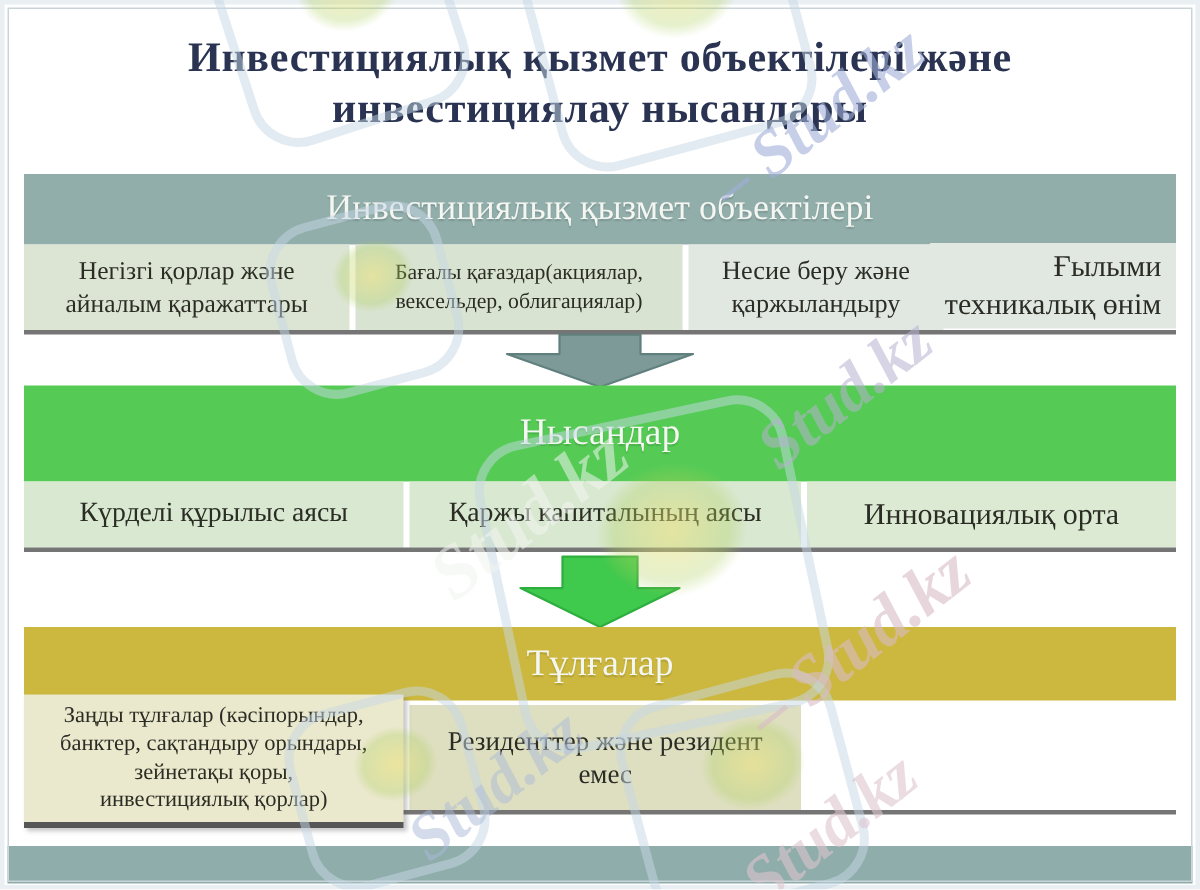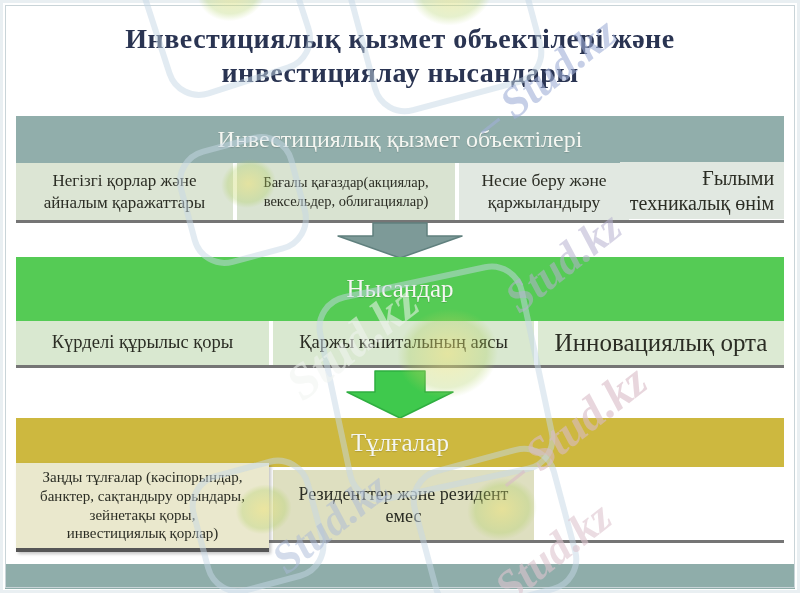--- a/index.html
+++ b/index.html
@@ -31,21 +31,21 @@
   }
   .cell span{white-space:pre-line;line-height:1.25;}
   
   .c-o0{left:16px;top:163px;width:217px;height:57px;background:#dce5d4;font-size:17px;}
   .c-o1{left:237px;top:163px;width:218px;height:57px;background:#d9e3d1;font-size:14.5px;}
   .c-o2{left:459px;top:163px;width:170px;height:57px;background:#e1e8e1;font-size:17.5px;text-align:center;}
   .c-o3{left:620px;top:162px;width:164px;height:57px;background:#e1e8e1;font-size:20px;text-align:right;}
   
   .c-f0{left:16px;top:321px;width:253px;height:44px;background:#d9e8d0;font-size:18.5px;}
   .c-f1{left:273px;top:321px;width:261px;height:44px;background:#d9e8d0;font-size:18.5px;}
-  .c-f2{left:538px;top:321px;width:246px;height:44px;background:#dcead3;font-size:25px;}
+  .c-f2{left:538px;top:321px;width:246px;height:44px;background:#dcead3;font-size:20px;}
   
   .c-p0{left:16px;top:463px;width:253px;height:85px;background:#eae8cd;font-size:15px;
         border-bottom:4px solid #565656;z-index:3;box-shadow:2px 2px 3px rgba(90,90,90,.35);}
   .c-p1{left:273px;top:470px;width:261px;height:70px;background:#dedfc0;font-size:18px;}
   .c-p2{left:538px;top:470px;width:246px;height:70px;background:#e3e4ce;font-size:19.5px;}
   .shadow-line{position:absolute;left:16px;width:768px;height:3px;background:#525252;opacity:.8;z-index:2;}
   .sl-1{top:220px;}
   .sl-2{top:365px;}
   .sl-3{top:540px;width:764px;left:20px;}
   .arrow{position:absolute;z-index:2;}
@@ -106,21 +106,21 @@
   <div class="shadow-line sl-1"></div>
 
   <svg class="arrow arrow-teal" width="130" height="37" viewBox="0 0 130 37">
     <polygon points="38,1 92,1 92,14 127,14 65,36 3,14 38,14" fill="#7d9a98" stroke="#60807e" stroke-width="1.5" stroke-linejoin="round"></polygon>
   </svg>
 
   <div class="band band-forms">
     <span>Нысандар</span>
   </div>
   <div class="cell c-f0">
-    <span>Күрделі құрылыс қоры</span>
+    <span>Күрделі құрылыс аясы</span>
   </div>
   <div class="cell c-f1">
     <span>Қаржы капиталының аясы</span>
   </div>
   <div class="cell c-f2">
     <span>Инновациялық орта</span>
   </div>
   <div class="shadow-line sl-2"></div>
 
   <svg class="arrow arrow-green" width="110" height="49" viewBox="0 0 110 49">

